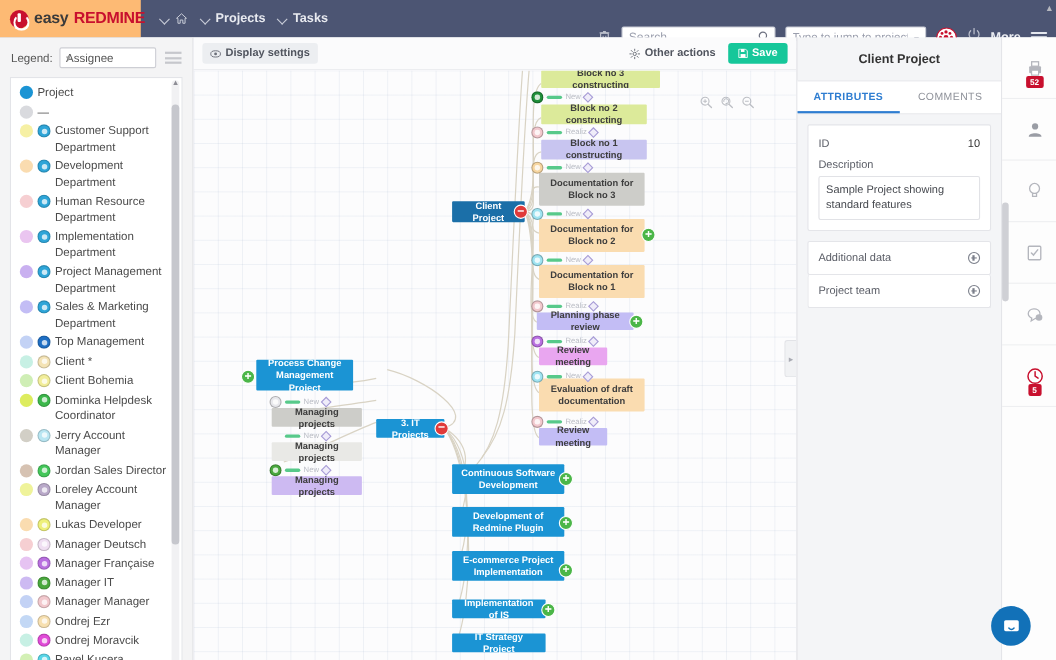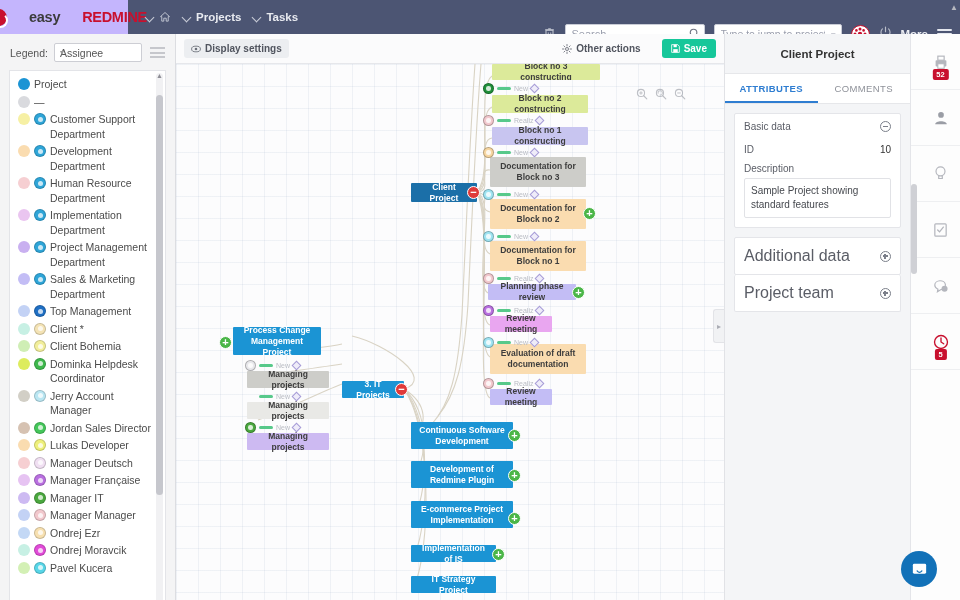--- a/index.html
+++ b/index.html
@@ -12,22 +12,22 @@
     color: #333;
   }
   #app { position: relative; width: 960px; height: 600px; }
 
   
   .topbar {
     position: absolute; top: 0; left: 0; width: 960px; height: 34px;
     background: #4c5573; display: flex; align-items: center;
   }
   .brand {
-    width: 128px; height: 34px; background: #c4b5fd;
-    display: flex; align-items: center; padding-left: 9px; gap: 22px; justify-content: center;
+    width: 128px; height: 34px; background: #fdba74;
+    display: flex; align-items: center; padding-left: 9px; gap: 5px;
   }
   .brand-mark {
     width: 17px; height: 17px; border-radius: 50%;
     background: #c8102e; position: relative; flex: none;
   }
   .brand-mark::after {
     content: ""; position: absolute; left: 7px; top: 3px;
     width: 3px; height: 8px; background: #fff; border-radius: 1px;
   }
   .brand-mark::before {
@@ -140,21 +140,21 @@
   }
   .tb-spacer { flex: 1; }
   .tb-plain {
     display: flex; align-items: center; gap: 4px;
     font-size: 10px; font-weight: bold; color: #51555f;
     padding: 4px 7px; cursor: pointer; margin-right: 4px;
   }
   .tb-save {
     display: flex; align-items: center; gap: 4px;
     font-size: 10px; font-weight: bold; color: #fff;
-    background: #16c79a; border-radius: 3px; padding: 4px 9px; cursor: pointer; margin-left: 10px;
+    background: #16c79a; border-radius: 3px; padding: 4px 9px; cursor: pointer;
   }
 
   
   .canvas {
     position: absolute; left: 176px; top: 64px; width: 548px; height: 536px;
     background: #fcfcfd; overflow: hidden;
   }
   .grid {
     position: absolute; inset: 0;
     background-image:
@@ -260,21 +260,21 @@
   .kv { display: flex; justify-content: space-between; font-size: 10px; color: #5a5d66; padding: 5px 0 3px; }
   .kv .v { color: #333; }
   .fld-lbl { font-size: 10px; color: #5a5d66; padding: 5px 0 4px; }
   .desc-box {
     border: 1px solid #e1e2e6; border-radius: 2px; background: #fff;
     font-size: 10px; color: #46494f; line-height: 14px; padding: 5px 6px;
     min-height: 40px;
   }
   .card.row {
     display: flex; align-items: center; justify-content: space-between;
-    font-size: 16px; color: #5a5d66; padding: 9px 9px; margin-top: 9px;
+    font-size: 10px; color: #5a5d66; padding: 9px 9px; margin-top: 9px;
   }
   .card.row.tight { margin-top: 0; border-top: 0; }
 
   
   .rail {
     position: absolute; left: 910px; top: 34px; width: 60px; height: 566px;
     background: #fdfdfd; border-left: 1px solid #e4e5e9;
   }
   .rail-item {
     position: relative; height: 56px; display: flex; align-items: center;
@@ -457,20 +457,25 @@
           </div>
           <div class="leg-row">
             <span class="leg-dot" style="background: rgb(210, 207, 198);"></span>
             <span class="leg-av" style="background: rgb(185, 230, 242);"></span>
             <span class="leg-txt">Jerry Account Manager</span>
           </div>
           <div class="leg-row">
             <span class="leg-dot" style="background: rgb(214, 194, 178);"></span>
             <span class="leg-av" style="background: rgb(68, 199, 90);"></span>
             <span class="leg-txt">Jordan Sales Director</span>
+          </div>
+          <div class="leg-row">
+            <span class="leg-dot" style="background: rgb(239, 243, 154);"></span>
+            <span class="leg-av" style="background: rgb(185, 169, 201);"></span>
+            <span class="leg-txt">Loreley Account Manager</span>
           </div>
           <div class="leg-row">
             <span class="leg-dot" style="background: rgb(250, 220, 176);"></span>
             <span class="leg-av" style="background: rgb(238, 240, 122);"></span>
             <span class="leg-txt">Lukas Developer</span>
           </div>
           <div class="leg-row">
             <span class="leg-dot" style="background: rgb(246, 207, 210);"></span>
             <span class="leg-av" style="background: rgb(240, 223, 242);"></span>
             <span class="leg-txt">Manager Deutsch</span>
@@ -768,24 +773,20 @@
 
   <div class="detail">
     <div class="detail-title">Client Project</div>
 
     <div class="detail-tabs">
       <div class="dtab on">ATTRIBUTES</div>
       <div class="dtab">COMMENTS</div>
     </div>
 
     <div class="card">
-      <div class="card-head">
-        <span>Basic data</span>
-        <span class="circ"></span>
-      </div>
       <div class="kv">
         <span>ID</span>
         <span class="v">10</span>
       </div>
       <div class="fld-lbl">Description</div>
       <div class="desc-box">Sample Project showing standard features</div>
     </div>
 
     <div class="card row">
       <span>Additional data</span>

